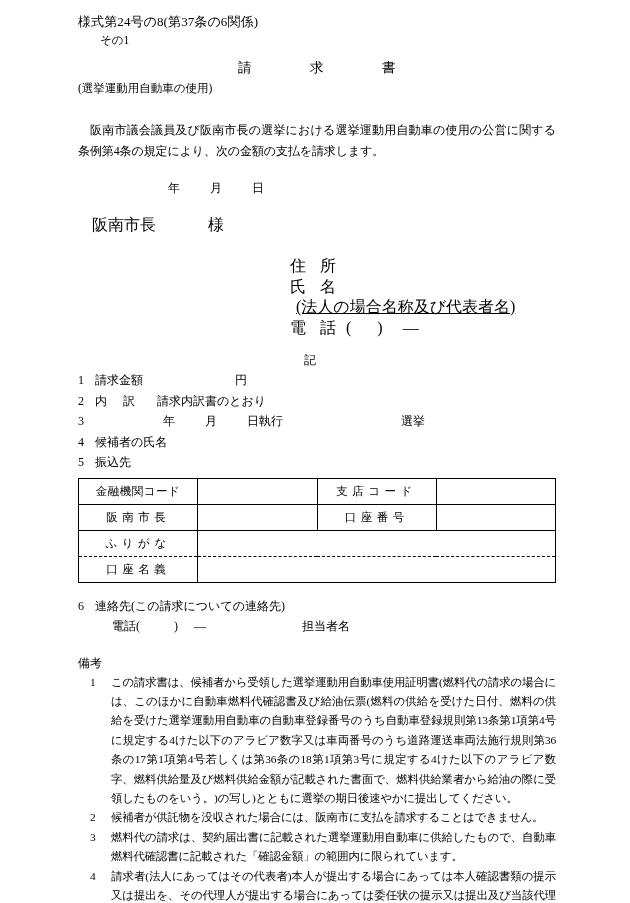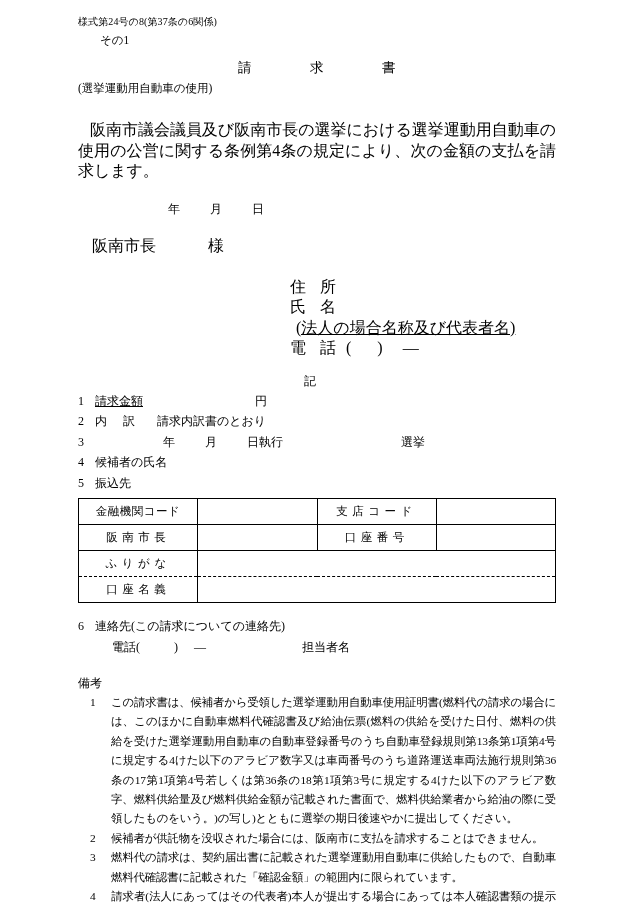--- a/index.html
+++ b/index.html
@@ -22,21 +22,21 @@
   }
   .inner {
     position: absolute;
     left: 78px;
     top: 12px;
     width: 478px;
   }
 
   
   .form-no {
-    font-size: 10px;
+    font-size: 13px;
     line-height: 19px;
     letter-spacing: 0.1px;
   }
   .form-sub {
     font-size: 11.5px;
     line-height: 19px;
     padding-left: 22px;
   }
 
   .doc-title {
@@ -52,21 +52,21 @@
   }
   .doc-subtitle {
     text-align: left;
     font-size: 11.5px;
     line-height: 19px;
   }
 
   
   .intro {
     margin-top: 22px;
-    font-size: 16px;
+    font-size: 12px;
     line-height: 20.5px;
     text-align: justify;
     text-indent: 12px;
     letter-spacing: -0.1px;
   }
 
   
   .date-line {
     margin-top: 17px;
     font-size: 12px;
@@ -112,21 +112,21 @@
   
   .item {
     font-size: 12px;
     line-height: 20.5px;
     white-space: nowrap;
   }
   .item .num {
     display: inline-block;
     width: 17px;
   }
-  .lbl-amount { display: inline-block; width: 160px; text-decoration: underline; }
+  .lbl-amount { display: inline-block; width: 140px; }
   .lbl-breakdown {
     display: inline-block;
     width: 62px;
     letter-spacing: 16px;
   }
   .item3 .pad { display: inline-block; width: 68px; }
   .item3 .g { display: inline-block; width: 30px; }
   .item3 .elect { display: inline-block; padding-left: 118px; }
 
   

